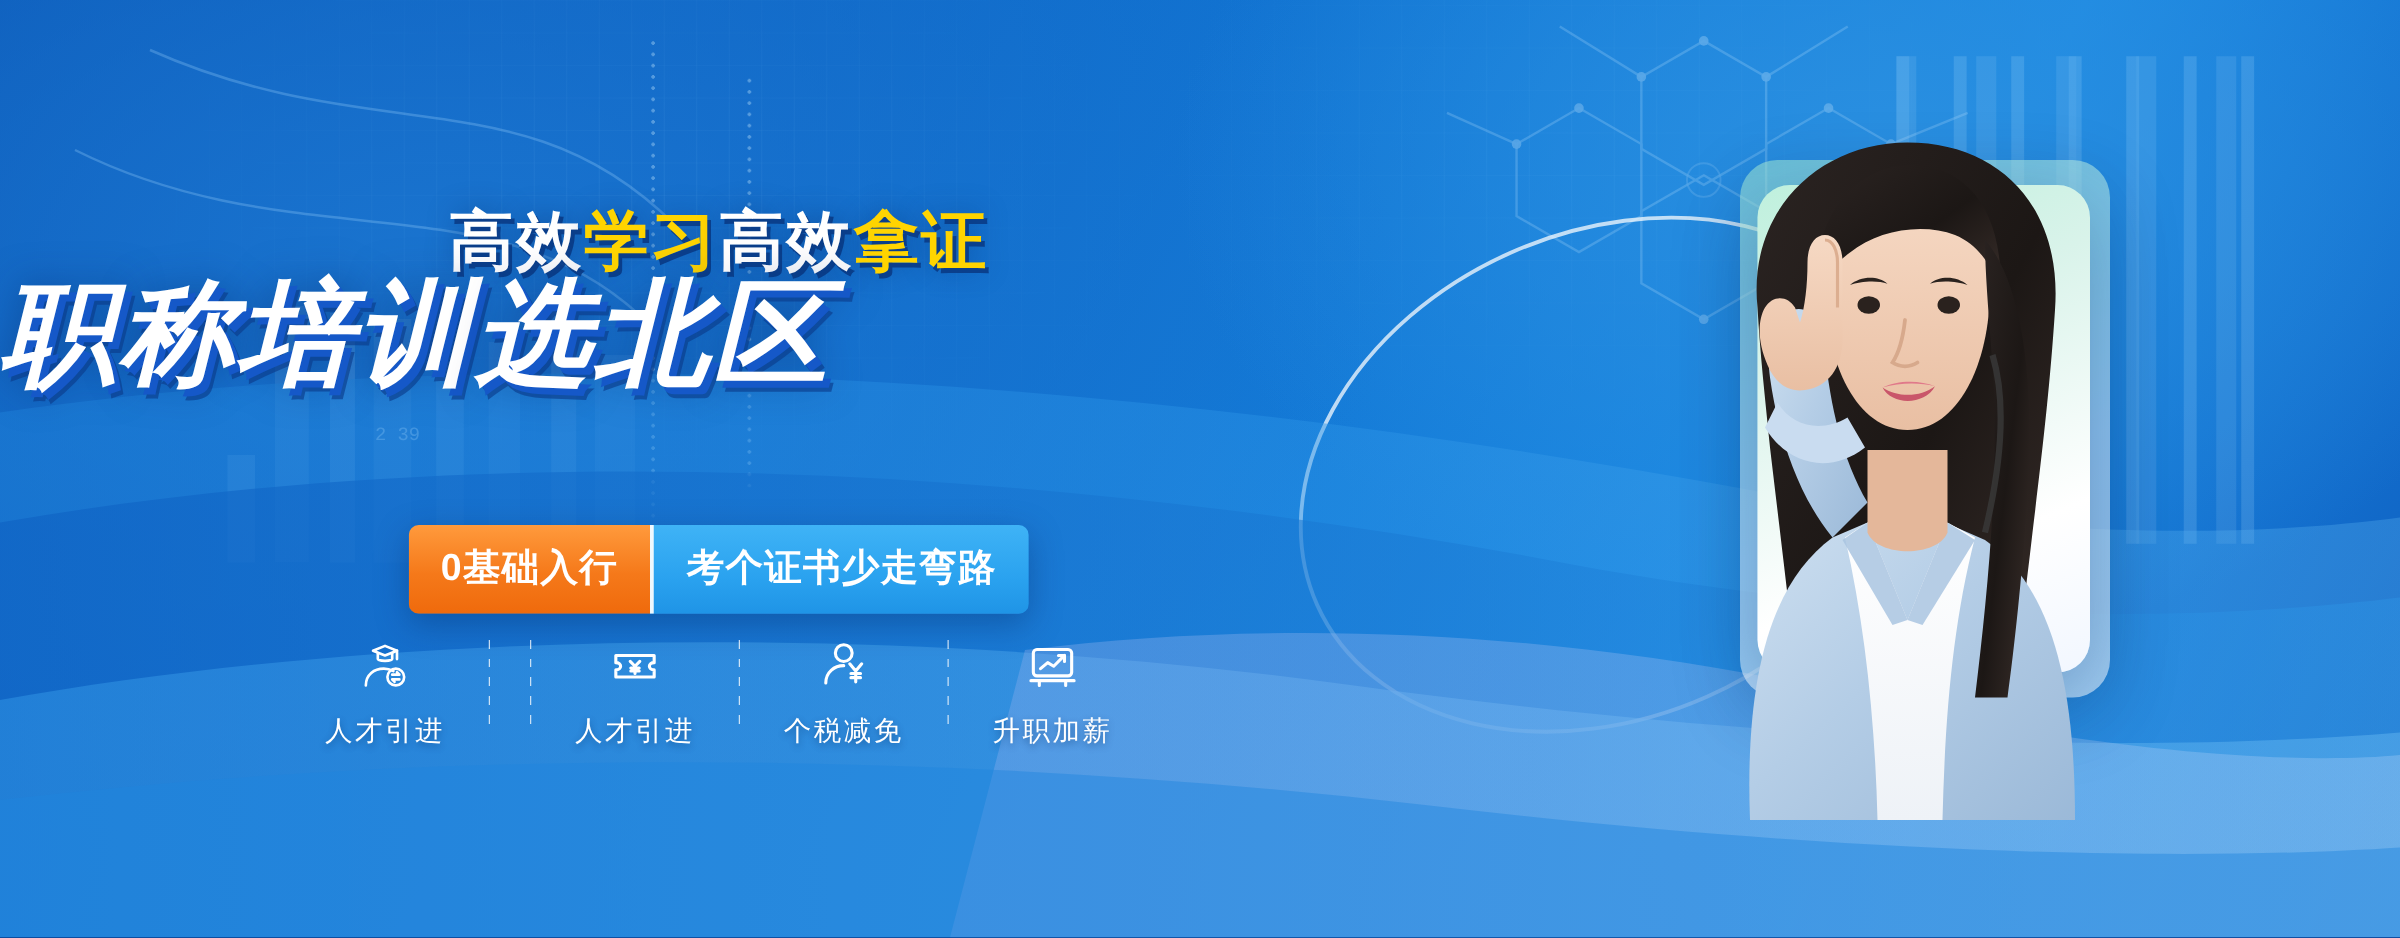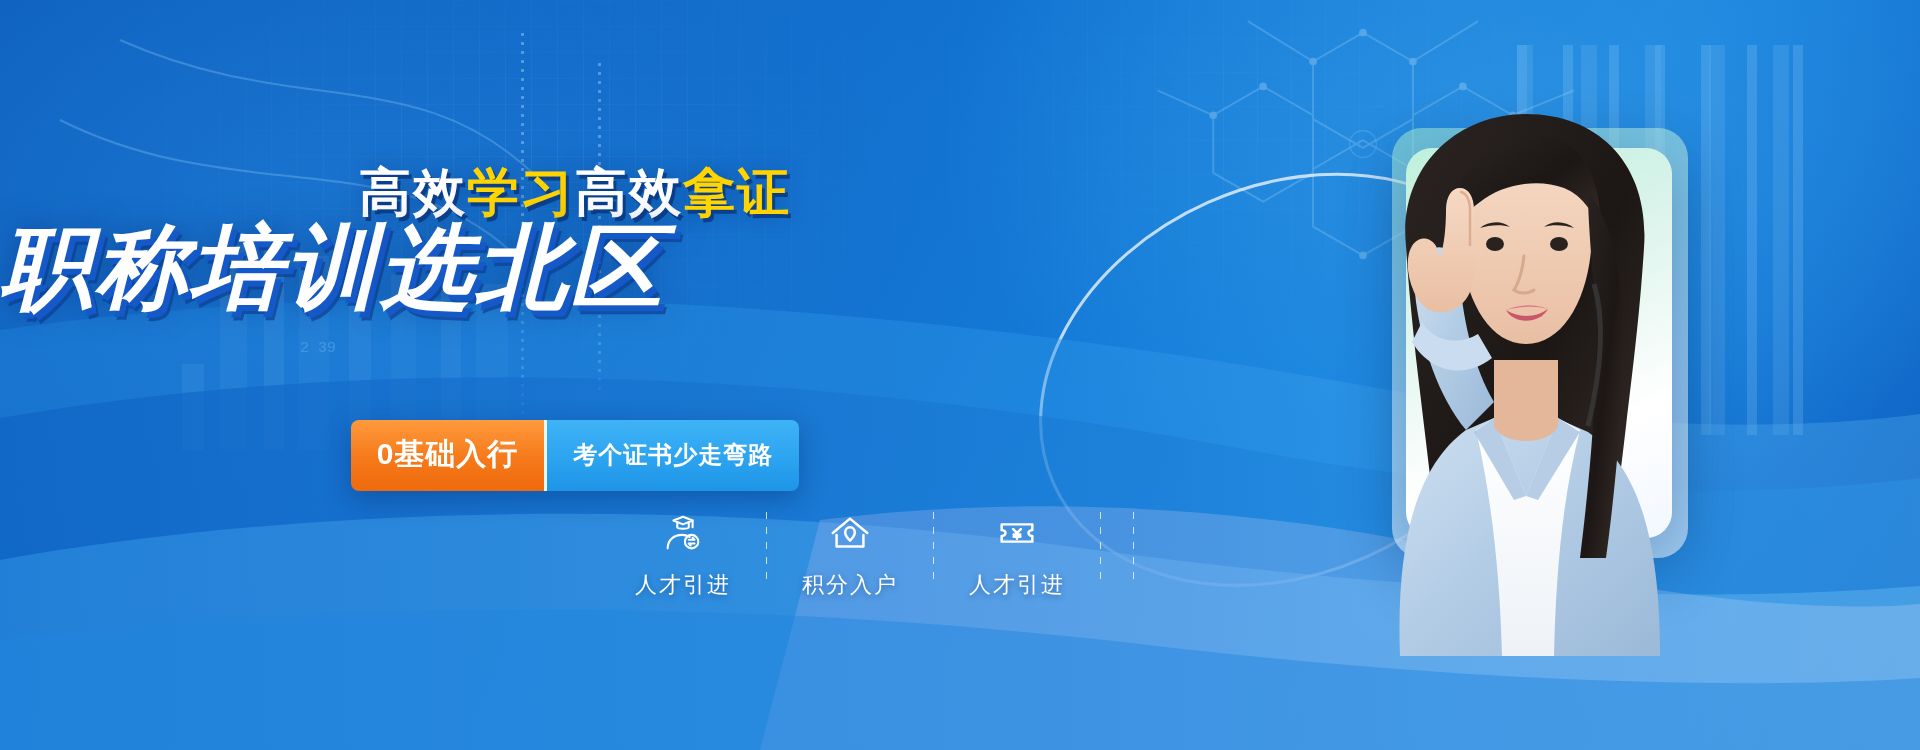--- a/index.html
+++ b/index.html
@@ -98,28 +98,28 @@
     pointer-events:none;
   }
   .badge-row .inner{display:flex;border-radius:8px;overflow:hidden;box-shadow:0 8px 26px rgba(4,38,95,.35);}
   .badge-orange{
     background:linear-gradient(180deg,#ff9a3c 0%,#f5791a 55%,#ef6a0c 100%);
     color:#fff;font-size:30px;font-weight:700;letter-spacing:1px;
     padding:14px 26px 16px;display:flex;align-items:center;
   }
   .badge-blue{
     background:linear-gradient(180deg,#3fb3f6 0%,#2aa2ef 60%,#1f94e6 100%);
-    color:#fff;font-size:24px;font-weight:700;letter-spacing:1px;
+    color:#fff;font-size:30px;font-weight:700;letter-spacing:1px;
     padding:14px 26px 16px;display:flex;align-items:center;
     border-left:3px solid rgba(255,255,255,.92);
   }
 
   
   .features{
-    position:absolute;left:0;right:0;top:508px;display:flex;justify-content:flex-end;align-items:flex-start;
+    position:absolute;left:0;right:0;top:508px;display:flex;justify-content:center;align-items:flex-start;
   }
   .feature{
     width:134px;display:flex;flex-direction:column;align-items:center;gap:12px;color:#fff;
   }
   .feature .glyph{height:50px;display:flex;align-items:center;justify-content:center;}
   .feature .flabel{
     font-size:22px;letter-spacing:2px;color:#ffffff;text-shadow:0 2px 6px rgba(4,40,96,.45);
     white-space:nowrap;
   }
   .divider{
@@ -299,44 +299,56 @@
             <path d="M8 40 C8 31 15 26 23 26 C26 26 29 27 31 28"></path>
             <circle cx="33" cy="33" r="7"></circle>
             <path d="M30 31 L36 31 M36 31 L34 29 M36 35 L30 35 M30 35 L32 37"></path>
           </svg>
         </div>
         <div class="flabel">人才引进</div>
       </div>
 
       <div class="divider"></div>
 
-      <div class="feature">
-        <div class="glyph">
-          <svg width="46" height="46" viewBox="0 0 48 48" fill="none" stroke="#ffffff" stroke-width="2.6" stroke-linecap="round" stroke-linejoin="round">
-            <path d="M6 24 L24 9 L42 24"></path>
-            <path d="M10 26 L10 38 L38 38 L38 26"></path>
-            <path d="M24 18 C27 18 29 20.5 29 23.5 C29 27 24 32 24 32 C24 32 19 27 19 23.5 C19 20.5 21 18 24 18 Z"></path>
-          </svg>
-        </div>
-        <div class="flabel">积分入户</div>
-      </div>
 
       <div class="divider"></div>
 
       <div class="feature">
         <div class="glyph">
           <svg width="46" height="46" viewBox="0 0 48 48" fill="none" stroke="#ffffff" stroke-width="2.6" stroke-linecap="round" stroke-linejoin="round">
             <path d="M8 15 L40 15 L40 21 C37.5 21 36 22.5 36 24 C36 25.5 37.5 27 40 27 L40 33 L8 33 L8 27 C10.5 27 12 25.5 12 24 C12 22.5 10.5 21 8 21 Z"></path>
             <path d="M20 20 L24 24 L28 20 M24 24 L24 30 M20.5 25.5 L27.5 25.5 M20.5 28 L27.5 28"></path>
           </svg>
         </div>
         <div class="flabel">人才引进</div>
       </div>
 
       <div class="divider"></div>
 
+      <div class="feature">
+        <div class="glyph">
+          <svg width="46" height="46" viewBox="0 0 48 48" fill="none" stroke="#ffffff" stroke-width="2.6" stroke-linecap="round" stroke-linejoin="round">
+            <circle cx="24" cy="13" r="7"></circle>
+            <path d="M9 38 C9 29 16 23.5 24 23.5"></path>
+            <path d="M29 22 L34 28 L39 22 M34 28 L34 37 M30 30 L38 30 M30 33.5 L38 33.5"></path>
+          </svg>
+        </div>
+        <div class="flabel">个税减免</div>
+      </div>
 
       <div class="divider"></div>
 
+      <div class="feature">
+        <div class="glyph">
+          <svg width="46" height="46" viewBox="0 0 48 48" fill="none" stroke="#ffffff" stroke-width="2.6" stroke-linecap="round" stroke-linejoin="round">
+            <rect x="8" y="10" width="32" height="22" rx="3"></rect>
+            <path d="M14 26 L20 21 L25 24 L34 15"></path>
+            <path d="M29 15 L34 15 L34 20"></path>
+            <path d="M6 36 L42 36"></path>
+            <path d="M13 36 L13 40 M35 36 L35 40"></path>
+          </svg>
+        </div>
+        <div class="flabel">升职加薪</div>
+      </div>
 
     </div>
   </div>
 </div>
 
 </body></html>

